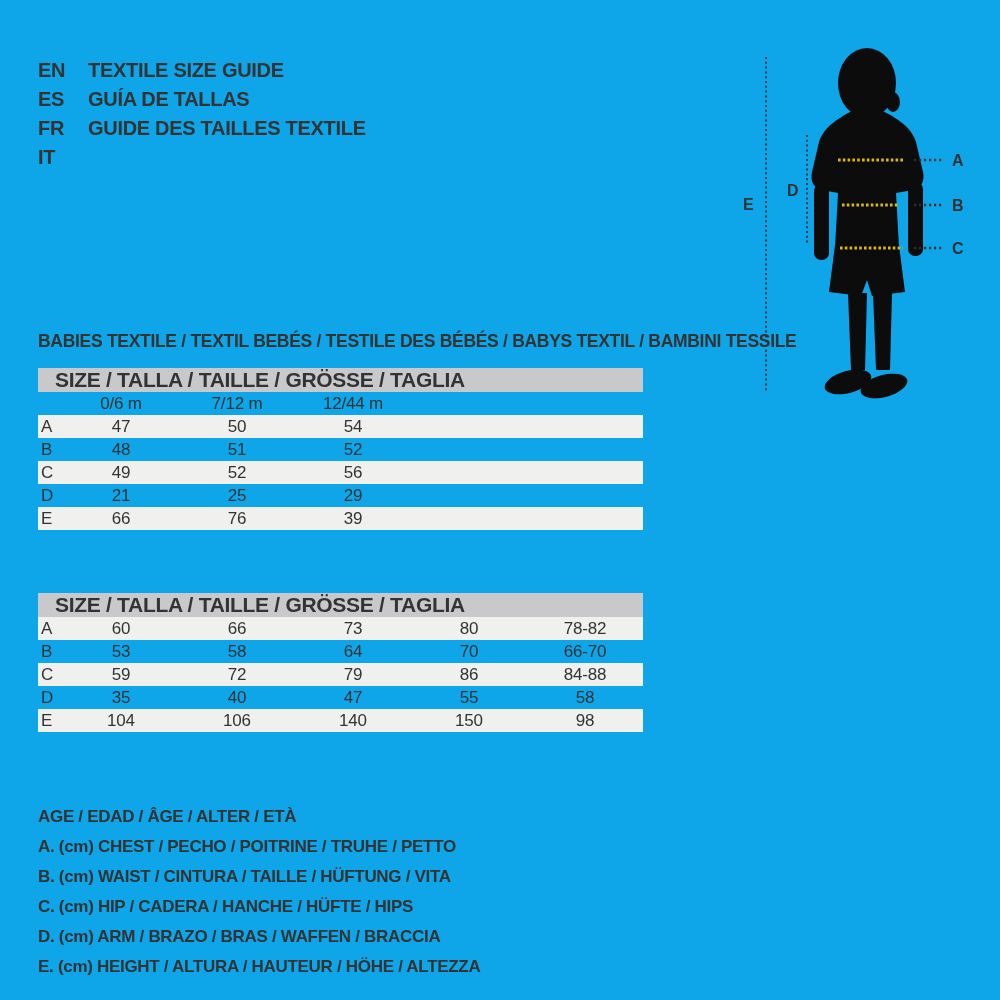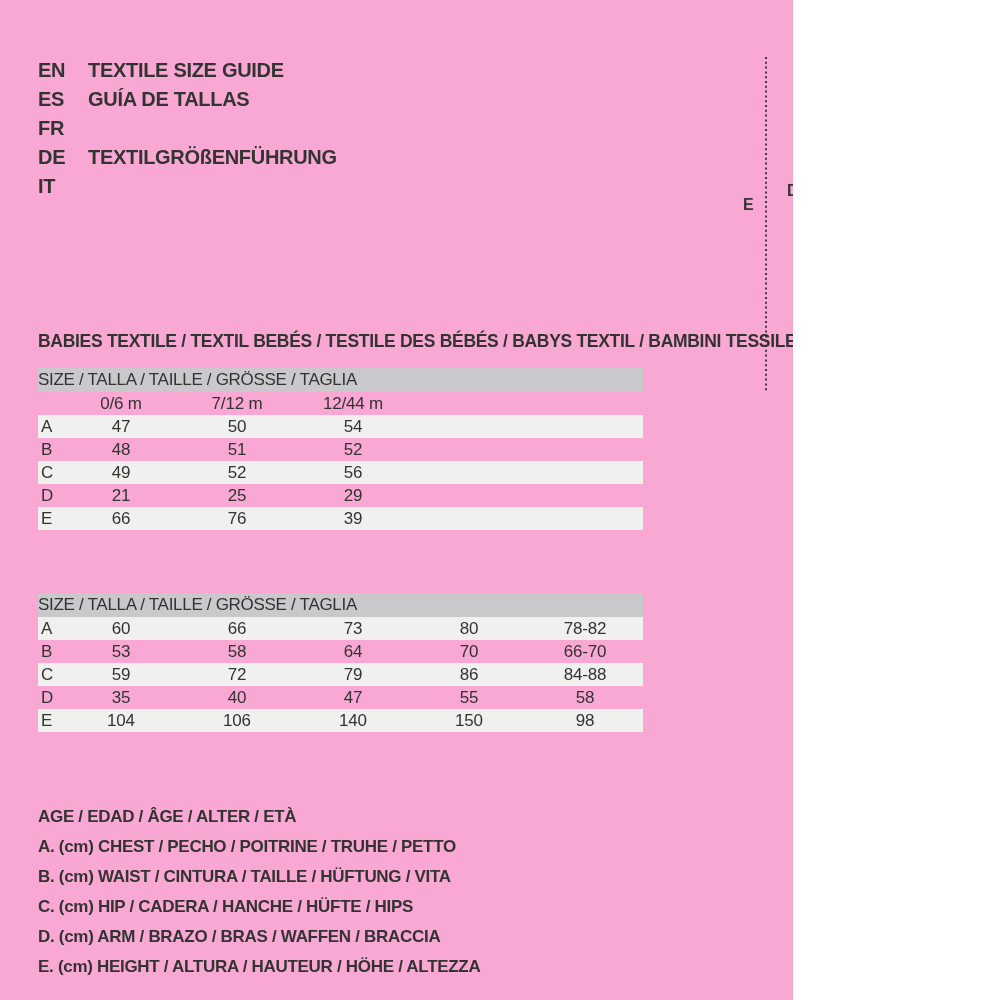--- a/index.html
+++ b/index.html
@@ -1,35 +1,35 @@
 <!DOCTYPE html>
 <html style="--text: #333333; --bar: #c9c9cb; --band: #f0f0ef; --yellow: #d9b70e; --silhouette: #0c0c0c;"><head>
 <meta charset="utf-8">
 <style>
   html,body{margin:0;padding:0;background:#ffffff;}
   .canvas{
-    position:relative;width:793px;height:1000px;background:#f9a8d4;overflow:hidden;
+    position:relative;width:1000px;height:1000px;background:#0ea5e9;overflow:hidden;
     font-family:"Liberation Sans", sans-serif;color:var(--text,#333);
   }
   
   .langs{position:absolute;left:38px;top:56px;}
   .lang-row{display:flex;height:29px;line-height:29px;font-size:20px;font-weight:700;letter-spacing:-0.3px;color:var(--text,#333);}
   .lang-code{width:50px;flex:0 0 50px;}
   
   .diagram{position:absolute;left:740px;top:30px;width:260px;height:370px;}
   .sil{fill:#0c0c0c;}
   .mline-y{stroke:var(--yellow,#d9b70e);stroke-width:3;stroke-dasharray:2.6,2.2;fill:none;}
   .mline-k{stroke:#2e2e2e;stroke-width:2.4;stroke-dasharray:2.2,2.8;fill:none;}
   .vline{stroke:#2e2e2e;stroke-width:1.8;stroke-dasharray:2,2.8;fill:none;}
   .mlabel{font-family:"Liberation Sans",sans-serif;font-size:16px;font-weight:700;fill:var(--text,#333);}
   
   .sec-title{position:absolute;left:38px;font-size:17.5px;font-weight:700;letter-spacing:-0.3px;white-space:nowrap;color:var(--text,#333);text-align:center;}
   
   .table{position:absolute;left:38px;width:605px;}
-  .size-bar{height:24px;line-height:24px;background:var(--bar,#c9c9cb);font-size:17px;font-weight:400;letter-spacing:-0.3px;padding-left:0;box-sizing:border-box;color:var(--text,#333);}
+  .size-bar{height:24px;line-height:24px;background:var(--bar,#c9c9cb);font-size:21px;font-weight:700;letter-spacing:-0.3px;padding-left:17px;box-sizing:border-box;color:var(--text,#333);}
   .t-row{display:grid;grid-template-columns:25px repeat(5,116px);height:23px;line-height:23px;font-size:17px;letter-spacing:-0.2px;}
   .t-row.band{background:var(--band,#f0f0ef);}
   .cell{overflow:hidden;white-space:nowrap;}
   .cell.lbl{padding-left:3px;}
   .cell.col,.cell.val{text-align:center;}
   
   .legend{position:absolute;left:38px;top:802px;}
   .legend-line{height:30px;line-height:30px;font-size:17px;font-weight:700;letter-spacing:-0.3px;white-space:nowrap;color:var(--text,#333);}
 </style>
 </head>
@@ -41,24 +41,21 @@
     <div class="lang-row">
       <span class="lang-code">EN</span>
       <span class="lang-title">TEXTILE SIZE GUIDE</span>
     </div>
     <div class="lang-row">
       <span class="lang-code">ES</span>
       <span class="lang-title">GUÍA DE TALLAS</span>
     </div>
     <div class="lang-row">
       <span class="lang-code">FR</span>
-    </div>
-    <div class="lang-row">
-      <span class="lang-code">DE</span>
-      <span class="lang-title">TEXTILGRÖßENFÜHRUNG</span>
+      <span class="lang-title">GUIDE DES TAILLES TEXTILE</span>
     </div>
     <div class="lang-row">
       <span class="lang-code">IT</span>
     </div>
   </div>
 
   <svg class="diagram" viewBox="0 0 260 370" xmlns="http://www.w3.org/2000/svg">
 
     <g class="sil" transform="translate(70,10)">
       <ellipse cx="57" cy="43" rx="29" ry="35"></ellipse>

